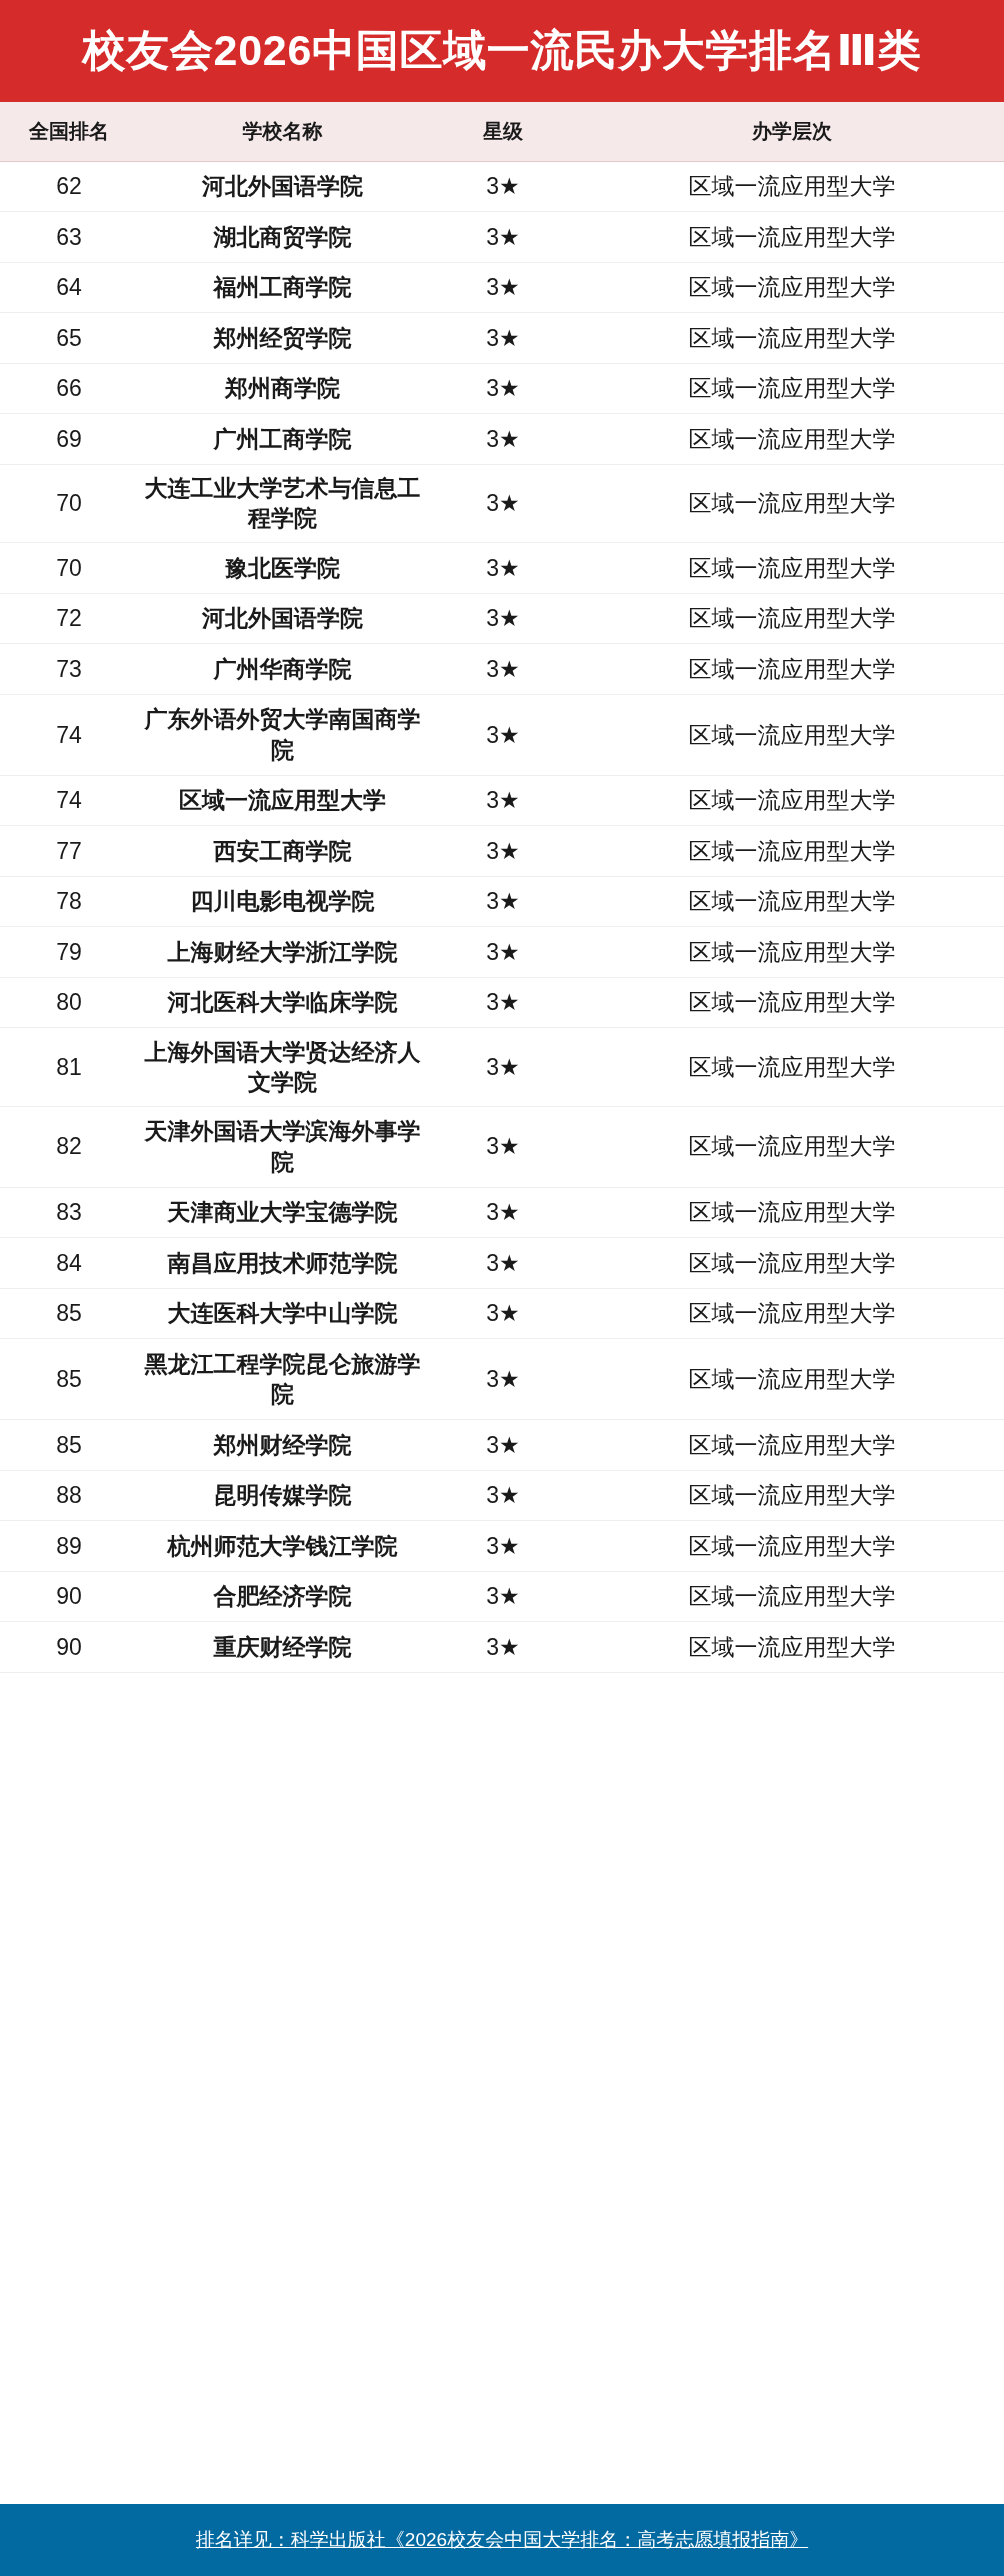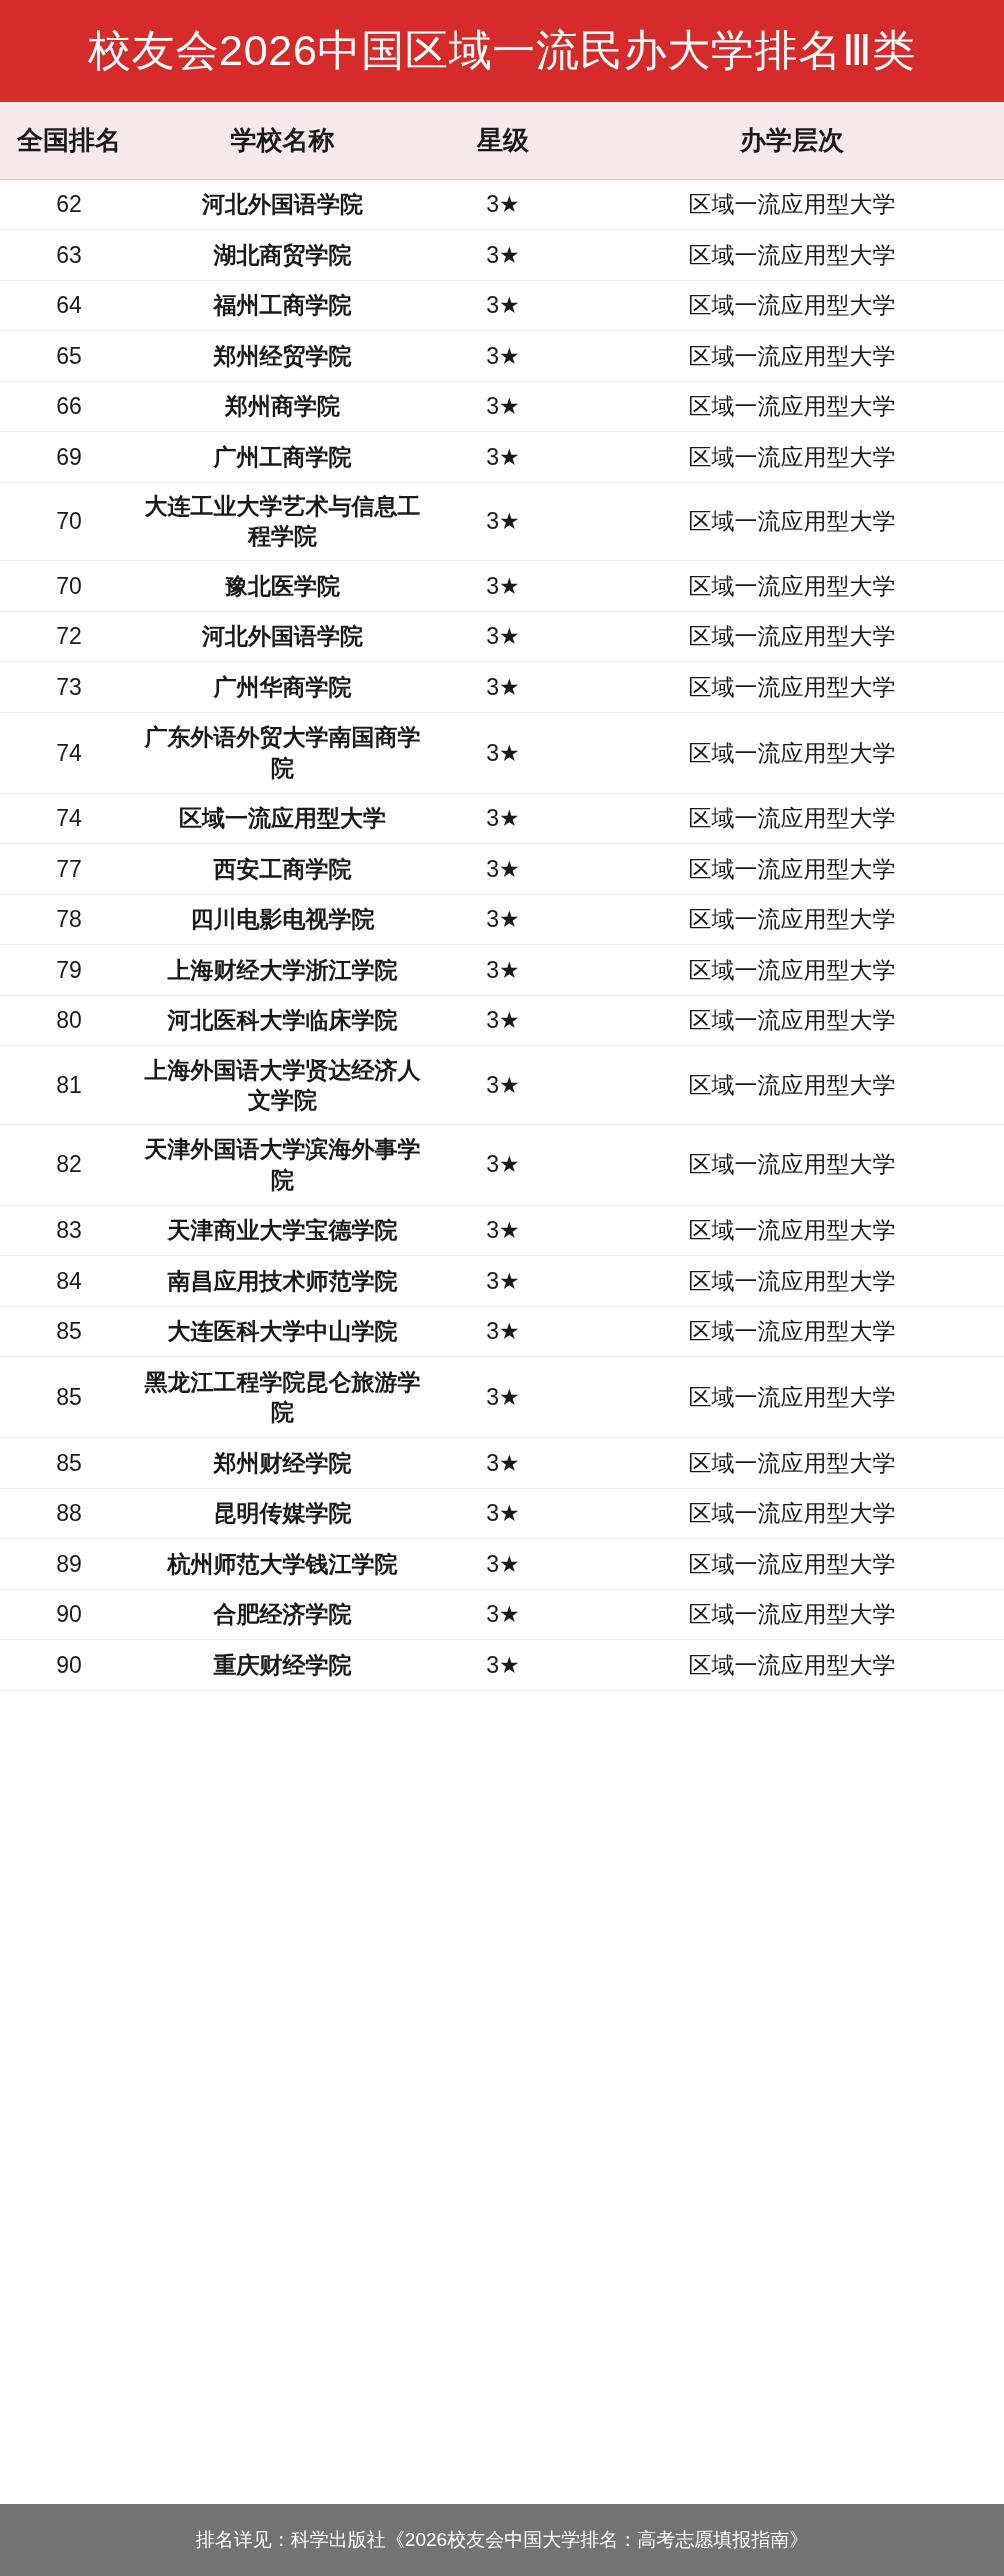--- a/index.html
+++ b/index.html
@@ -20,37 +20,37 @@
     background: #d62b2b;
     color: #ffffff;
     height: 102px;
     display: flex;
     align-items: center;
     justify-content: center;
     padding: 0 13.8px;
   }
   .title-text {
     font-size: 43px;
-    font-weight: normal;
+    font-weight: bold;
     letter-spacing: 0.7px;
     line-height: 1.1;
     text-align: center;
     white-space: nowrap;
   }
   table.rank-table {
     width: 100%;
     border-collapse: collapse;
     table-layout: fixed;
   }
   table.rank-table th {
     background: #f6e9ea;
     color: #1a1a1a;
-    font-size: 26px;
+    font-size: 20px;
     font-weight: bold;
-    height: 77px;
+    height: 59px;
     border-bottom: 1.4px solid #e3c8cb;
     text-align: center;
     vertical-align: middle;
   }
   table.rank-table td {
     font-size: 23px;
     color: #1a1a1a;
     text-align: center;
     vertical-align: middle;
     border-bottom: 1.4px solid #eeeeee;
@@ -61,27 +61,28 @@
   col.c-name   { width: 289px; }
   col.c-star   { width: 152px; }
   col.c-level  { width: 426px; }
   td.cell-rank  { font-size: 23px; }
   td.cell-name  { font-size: 23px; padding-left: 12.4px; padding-right: 12.4px; font-weight: bold; }
   td.cell-star  { font-size: 21.4px; }
   td.cell-level { font-size: 23px; }
   tr.row-tall td { padding-top: 8.3px; padding-bottom: 8.3px; }
   .footer-bar {
     margin-top: auto;
-    background: #737373;
+    background: #0369a1;
     color: #ffffff;
     min-height: 72px;
     display: flex;
     align-items: center;
     justify-content: center;
     padding: 0 13.8px;
+    text-decoration: underline;
   }
   .footer-text {
     font-size: 19px;
     text-align: center;
     line-height: 1.3;
   }
 </style>
 </head>
 <body>
 

